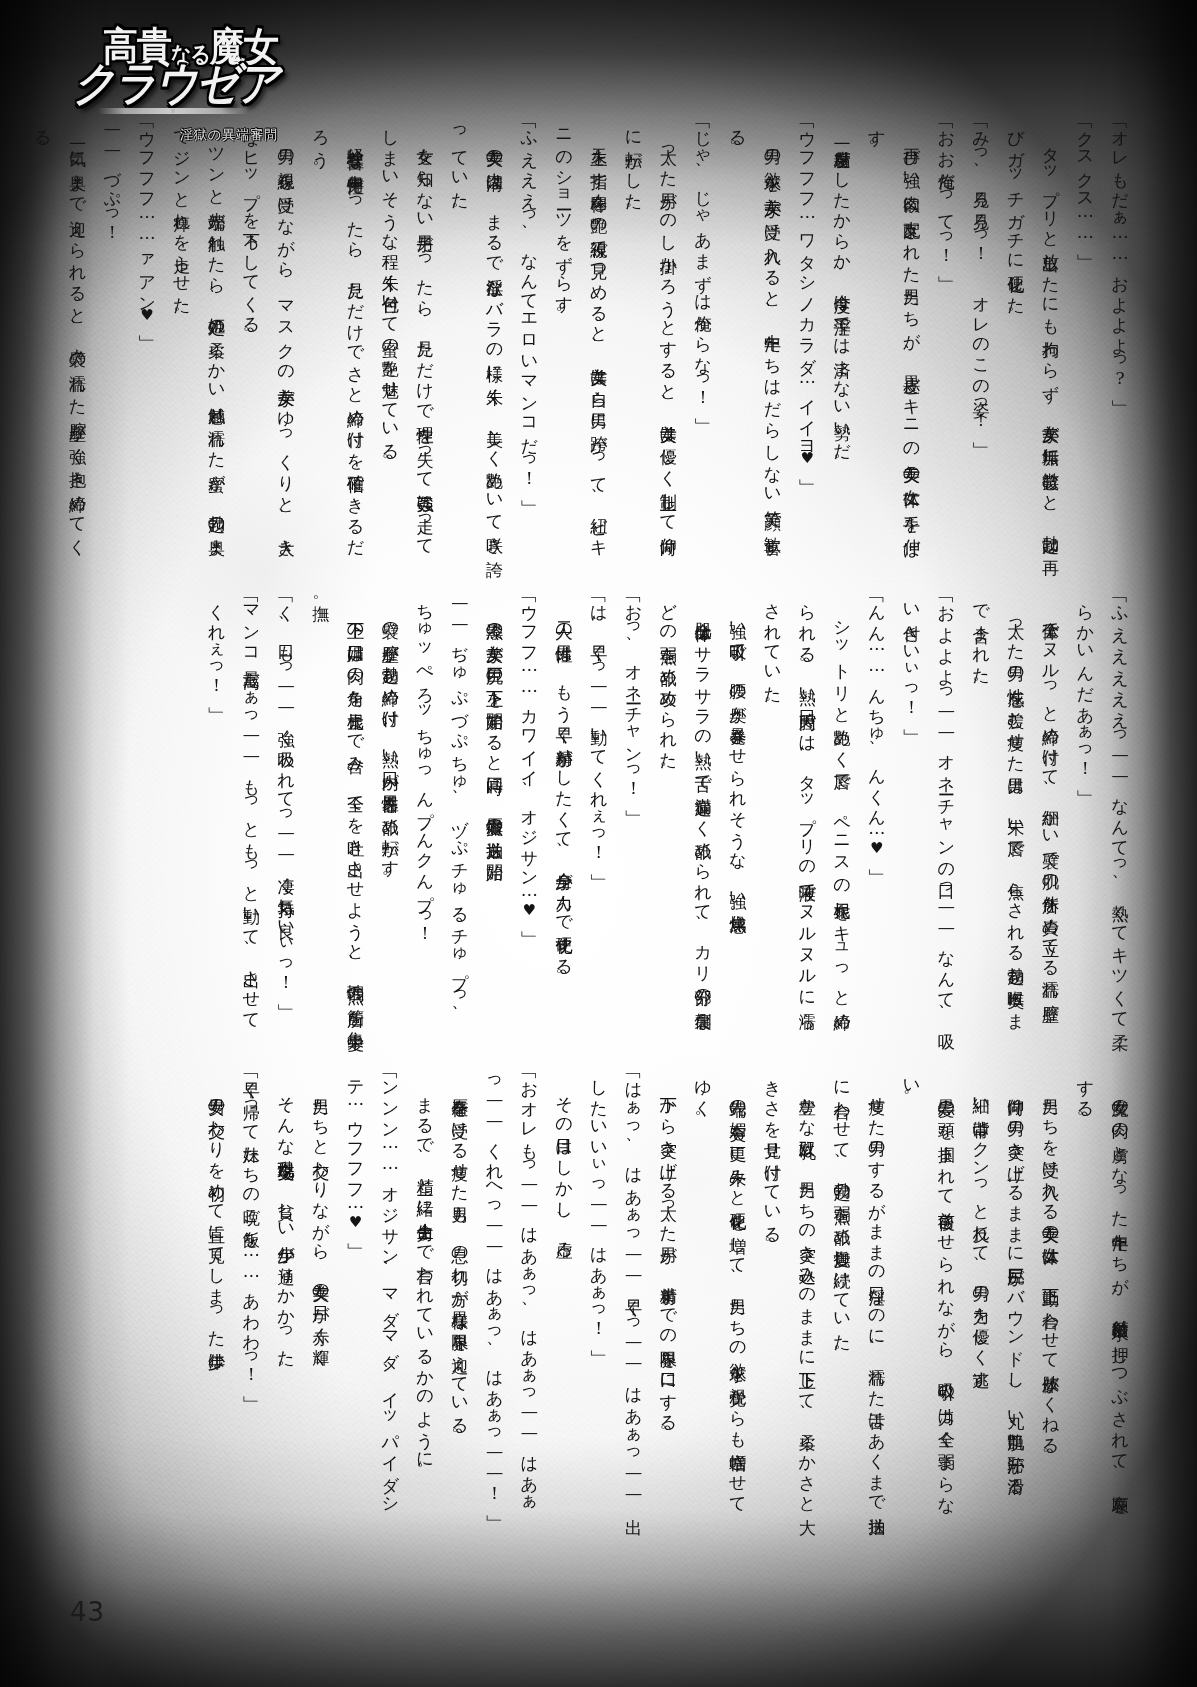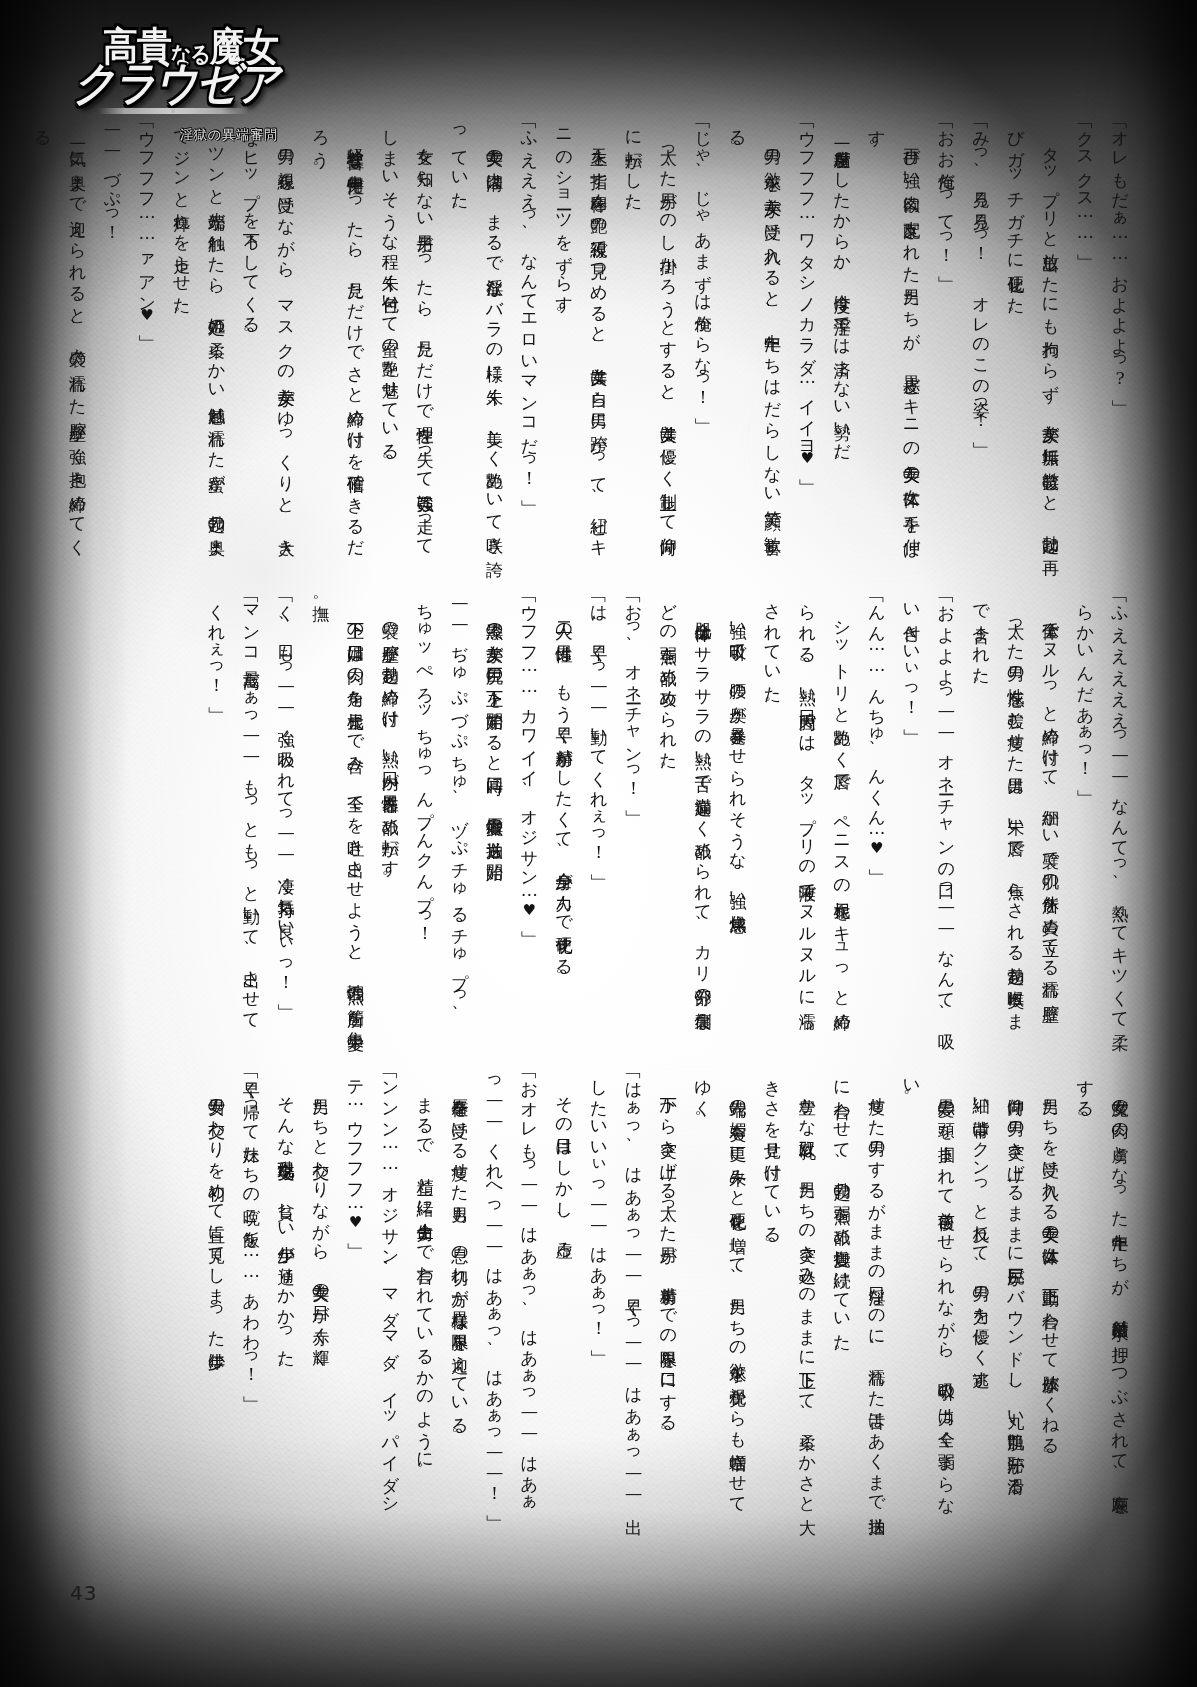--- a/index.html
+++ b/index.html
@@ -184,24 +184,24 @@
   #block-1 { top: 118px; right: 60px;  height: 430px; width: 1008px; }
   #block-2 { top: 592px; right: 60px;  height: 430px; width: 1008px; }
   #block-3 { top: 1068px; right: 60px; height: 438px; width: 1008px; }
 
   .heart { font-size: 15px; }
 
   
   #page-number {
     position: absolute;
     left: 70px;
-    bottom: 82px;
+    bottom: 60px;
     z-index: 7;
     font-family: "DejaVu Sans", "Liberation Sans", sans-serif;
-    font-size: 20px;
+    font-size: 26px;
     color: #1b1b1b;
     letter-spacing: 1px;
   }
 </style>
 </head>
 <body>
 
 <div id="page">
 
   <div class="paper-base"></div>

